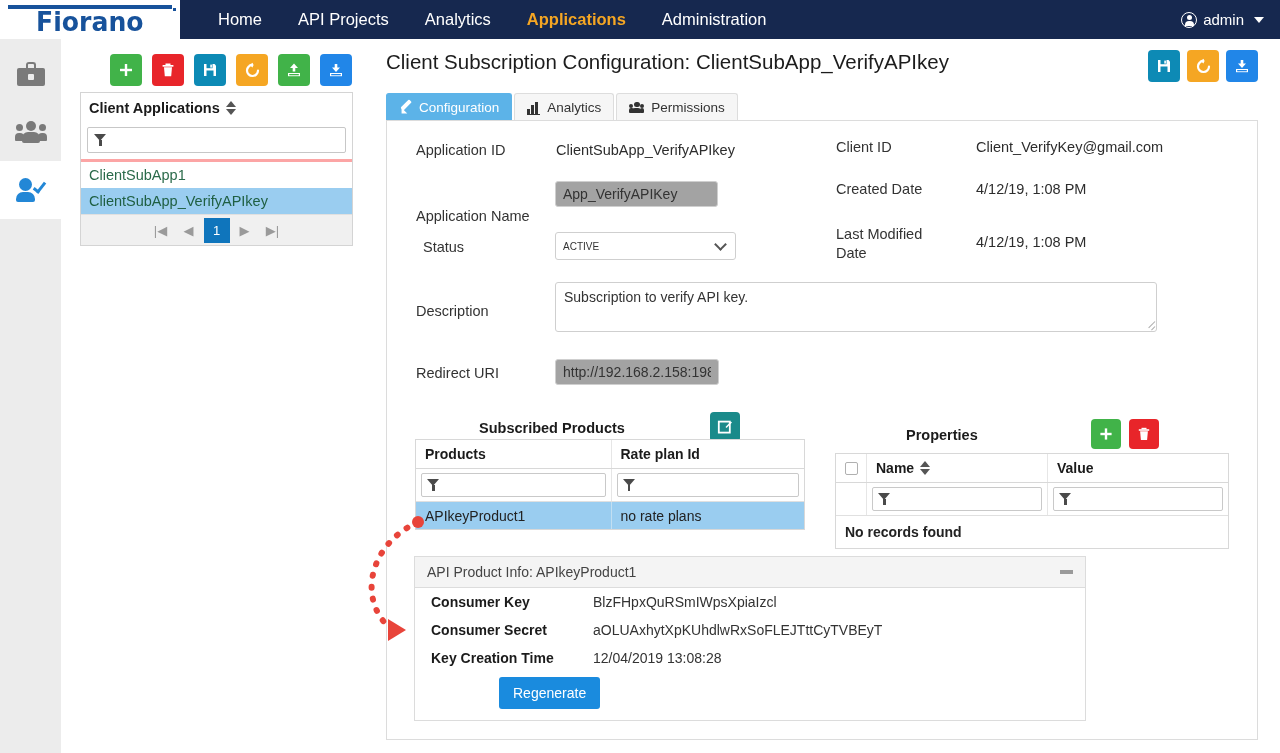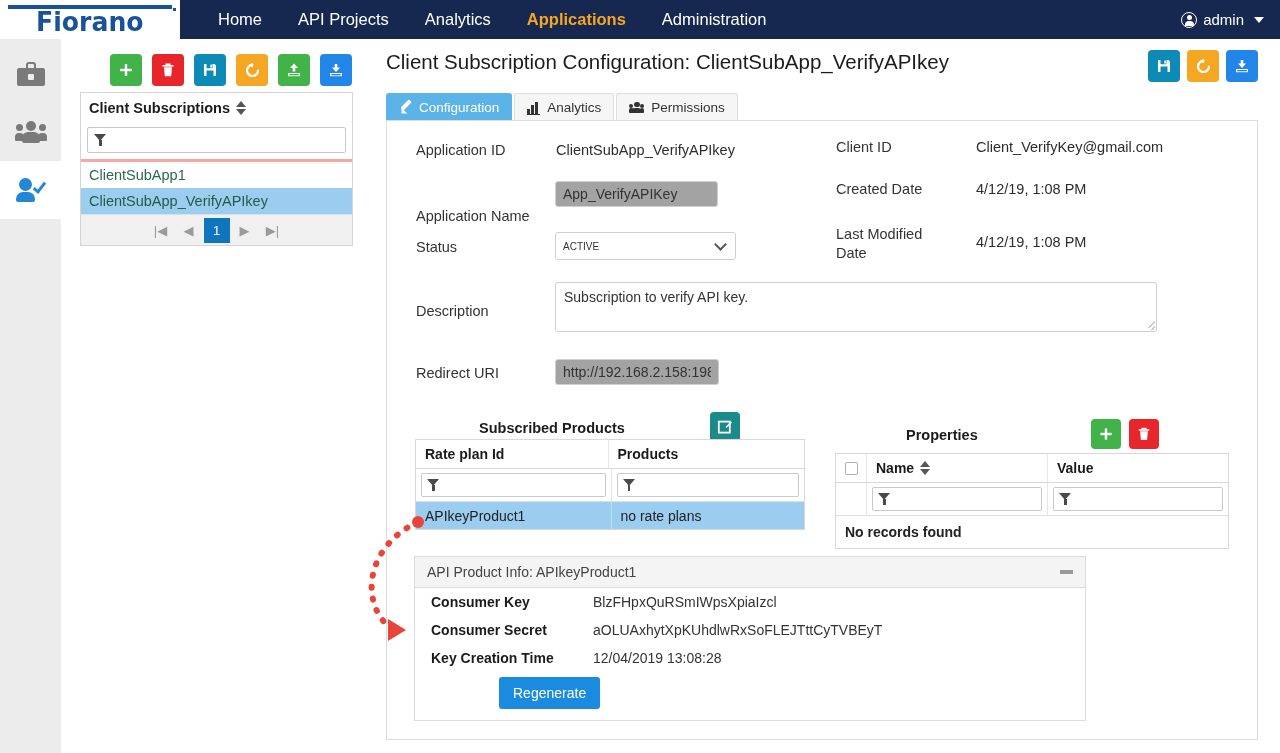--- a/index.html
+++ b/index.html
@@ -378,21 +378,21 @@
       <svg width="16" height="16" viewBox="0 0 16 16">
           <path d="M8 10 L4 5.5 H6.7 V2 H9.3 V5.5 H12 Z" fill="#fff"></path>
           <rect x="2" y="11" width="12" height="3.2" fill="#fff"></rect>
           <rect x="3.2" y="12" width="9.6" height="1.3" fill="#2186e8"></rect>
         </svg>
     </button>
   </div>
 
   <div class="list-panel">
     <div class="list-head">
-      <span>Client Subscriptions</span>
+      <span>Client Applications</span>
       <span class="sort-arrows">
         <span class="sort-up"></span>
           <span class="sort-dn"></span>
       </span>
     </div>
     <div class="list-filter-wrap">
       <div class="filter-input">
         <span class="funnel"></span>
         <span class="filter-text"></span>
       </div>
@@ -463,21 +463,21 @@
   </div>
 
   <div class="content-panel">
 
     <div class="field-label" style="left:29px; top:21px;">Application ID</div>
     <div class="field-value" style="left:169px; top:21px;">ClientSubApp_VerifyAPIkey</div>
 
     <div class="field-label" style="left:29px; top:87px;">Application Name</div>
     <input class="txt-input" style="left: 168px; top: 60px; width: 163px;" value="App_VerifyAPIKey">
 
-    <div class="field-label" style="left:29px; top:118px;">Status</div>
+    <div class="field-label" style="left:36px; top:118px;">Status</div>
     <div class="sel-input" style="left:168px; top:111px; width:181px;">
       <span>ACTIVE</span>
       <span class="chev"></span>
     </div>
 
     <div class="field-label" style="left:29px; top:182px;">Description</div>
     <textarea class="ta-input" style="left: 168px; top: 161px; width: 602px; height: 50px;">Subscription to verify API key.</textarea>
     <div class="ta-grip" style="left:758px; top:200px;"></div>
 
     <div class="field-label" style="left:29px; top:244px;">Redirect URI</div>
@@ -496,22 +496,22 @@
     <div class="sec-btns" style="left:323px; top:291px;">
       <button class="sbtn" style="background:#1a8a8a">
         <svg width="16" height="16" viewBox="0 0 16 16">
             <rect x="1.8" y="2.6" width="11" height="11" fill="none" stroke="#fff" stroke-width="1.8"></rect>
             <path d="M8.5 8 L13.8 2.4 L15 3.6 L9.5 9 Z" fill="#fff"></path>
           </svg>
       </button>
     </div>
     <div class="tbl" style="left:28px; top:318px; width:390px;">
       <div class="tbl-head">
+        <div class="th" style="width:196px;">Products</div>
         <div class="th" style="width:193px;">Rate plan Id</div>
-        <div class="th" style="width:196px;">Products</div>
       </div>
       <div class="tbl-filter">
         <div class="tf-cell" style="width:196px;">
           <div class="tf-box">
               <span class="funnel"></span>
             </div>
         </div>
         <div class="tf-cell" style="width:193px;">
           <div class="tf-box">
               <span class="funnel"></span>

